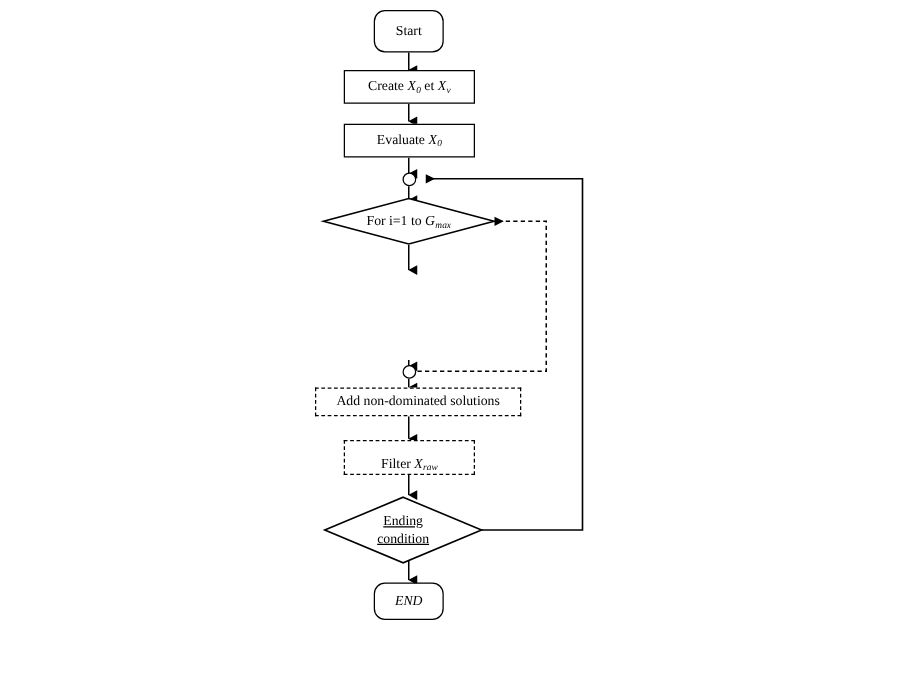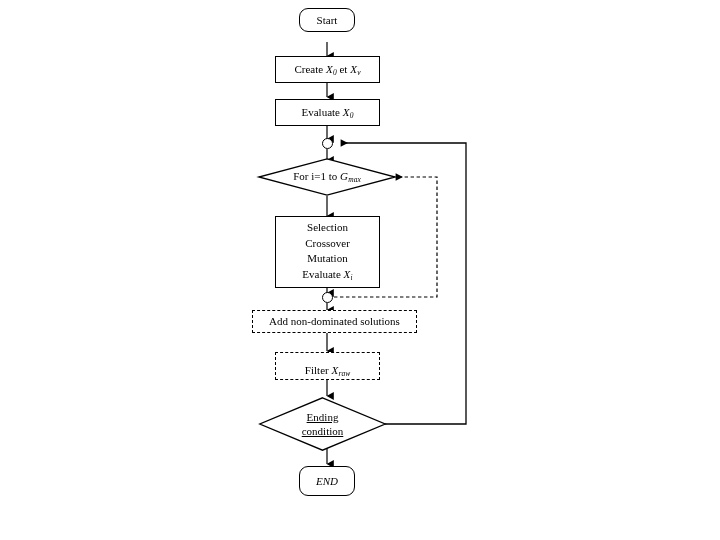--- a/index.html
+++ b/index.html
@@ -142,21 +142,21 @@
 
     <line x1="327" y1="380" x2="327" y2="396" stroke="#000000" stroke-width="1.2" marker-end="url(#arrowDown)"></line>
 
     <line x1="327" y1="447" x2="327" y2="464" stroke="#000000" stroke-width="1.2" marker-end="url(#arrowDown)"></line>
 
     <path d="M 385,424 L 466,424 L 466,143 L 341,143" fill="none" stroke="#000000" stroke-width="1.3" marker-end="url(#arrowLeft)"></path>
 
     <path d="M 334,297 L 437,297 L 437,177 L 396,177" fill="none" stroke="#000000" stroke-width="1.2" stroke-dasharray="3.4,2.6" marker-end="url(#arrowLeftDash)"></path>
   </svg>
 
-  <div class="node terminator" style="left:299px; top:8px; width:56px; height:24px;font-family:Liberation Serif, serif;">
+  <div class="node terminator" style="left:299px; top:8px; width:56px; height:34px;font-family:Liberation Serif, serif;">
     <span>Start</span>
   </div>
 
   <div class="node process" style="left:275px; top:56px; width:105px; height:27px;">
     <span><span>Create </span><span class="var">X</span><span class="sub">0</span><span> et </span><span class="var">X</span><span class="sub">v</span></span>
   </div>
 
   <div class="node process" style="left:275px; top:99px; width:105px; height:27px;">
     <span><span>Evaluate </span><span class="var">X</span><span class="sub">0</span></span>
   </div>
@@ -165,26 +165,20 @@
 
   <div class="diamond-wrap" style="left:258px; top:158px; width:138px; height:38px;">
     <svg width="138" height="38" viewBox="0 0 138 38" xmlns="http://www.w3.org/2000/svg">
       <polygon points="69,0.8 137.2,19 69,37.2 0.8,19" fill="#ffffff" stroke="#000000" stroke-width="1.3"></polygon>
     </svg>
     <div class="diamond-label">
       <span><span>For i=1 to </span><span class="var">G</span><span class="sub">max</span></span>
     </div>
   </div>
 
-  <div class="node process multiline" style="left:275px; top:216px; width:105px; height:72px;">
-    <span class="ln">Selection</span>
-    <span class="ln">Crossover</span>
-    <span class="ln">Mutation</span>
-    <span class="ln"><span>Evaluate </span><span class="var">X</span><span class="sub">i</span></span>
-  </div>
 
   <div class="junction" style="left:321.5px; top:291.5px;"></div>
 
   <div class="node process-dashed" style="left:252px; top:310px; width:165px; height:23px;">
     <span>Add non-dominated solutions</span>
   </div>
 
   <div class="node process-dashed" style="left:275px; top:352px; width:105px; height:28px;justify-content:flex-end;">
     <span><span>Filter </span><span class="var">X</span><span class="sub">raw</span></span>
   </div>

